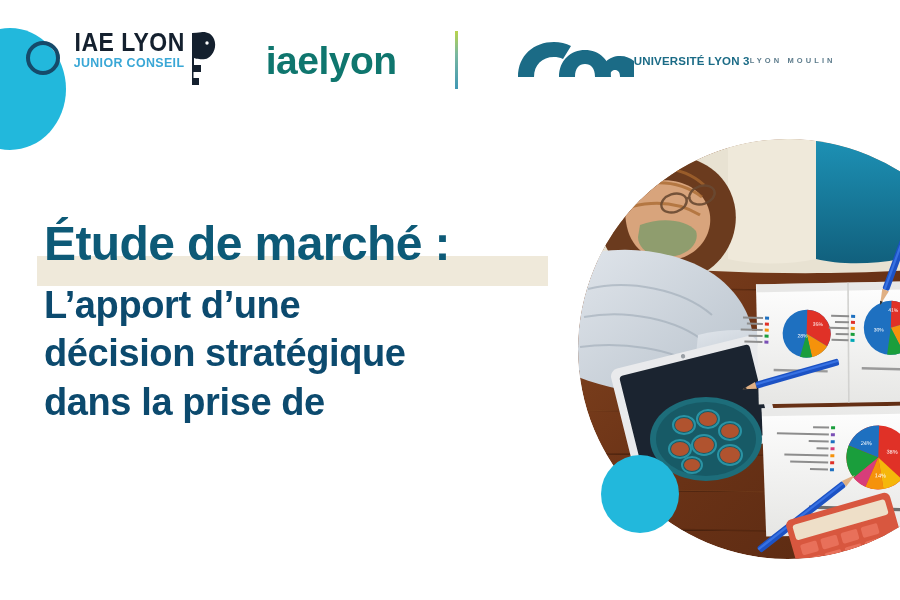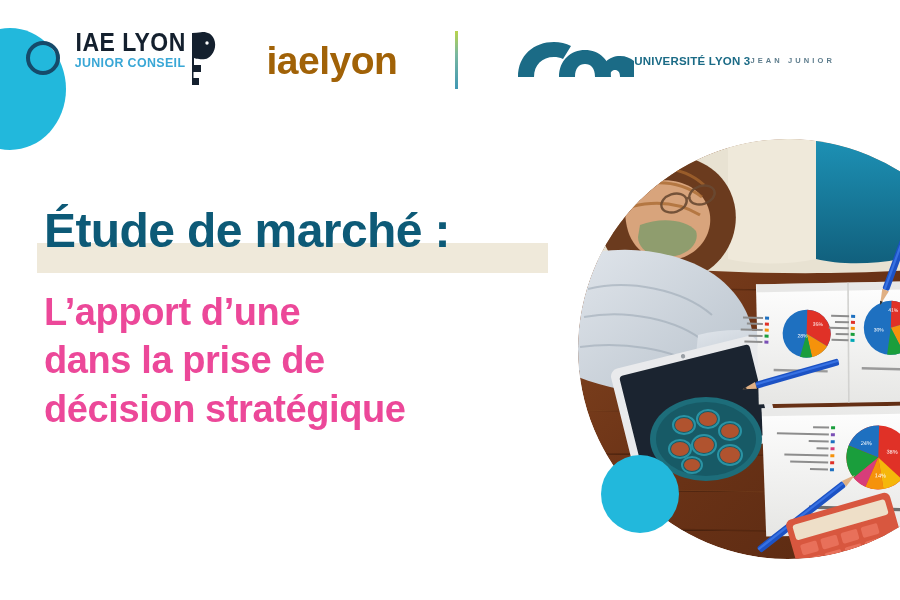--- a/index.html
+++ b/index.html
@@ -94,21 +94,21 @@
     font-size:12.5px;
     font-weight:bold;
     letter-spacing:0.9px;
     color:#1c6b87;
     line-height:1.1;
   }
   .logo-iaelyon-main {
     font-size:39px;
     font-weight:bold;
     letter-spacing:-0.5px;
-    color:#a16207;
+    color:#0f766e;
     line-height:1.0;
     margin-top:1px;
   }
 
   .logo-sep {
     width:3px;
     height:58px;
     background:linear-gradient(to bottom,#b9d44a 0%,#7ab8a0 40%,#3f97b4 100%);
     margin:0 12px 0 14px;
     align-self:center;
@@ -136,44 +136,43 @@
     letter-spacing:3.1px;
     color:#5d7c8c;
     line-height:1.3;
     margin-top:1px;
     white-space:nowrap;
   }
 
   
   .headline-block {
     position:absolute;
-    left:44px; top:206px;
+    left:44px; top:219px;
     width:520px;
   }
   .headline-main-wrap { position:relative; height:62px; }
   .headline-highlight {
     position:absolute;
     left:-7px; top:37px;
     width:511px; height:30px;
     background:#efe9da;
   }
   .headline-main {
     position:relative;
     font-size:48px;
     font-weight:bold;
     color:#0d5a77;
     letter-spacing:-0.6px;
     line-height:1.05;
     white-space:nowrap;
   }
   .headline-sub {
-    margin-top:20px;
     font-size:38px;
     font-weight:bold;
-    color:#ec4899;
+    color:#0c4a6e;
     line-height:1.27;
     letter-spacing:-0.4px;
   }
   .headline-sub span { display:block; white-space:nowrap; }
 
   
   .photo-circle {
     position:absolute;
     left:578px; top:139px;
     width:420px; height:420px;
@@ -219,33 +218,33 @@
         <svg width="120" height="38" viewBox="0 0 120 38" aria-hidden="true">
           <path d="M4 38 C4 16 20 3 40 3 C46 3 52 4.5 57 7 L49 20 C46 18.6 43 18 40 18
                    C28 18 20 26 20 38 Z" fill="#1b6b86"></path>
           <path d="M45 38 C45 21 57 11 71 11 C85 11 97 21 97 38 L81 38
                    C81 29 77 25 71 25 C65 25 61 29 61 38 Z" fill="#1b6b86"></path>
           <path d="M86 38 C86 25 95 17 106 17 C112 17 116.5 19 120 22 L120 38 L106 38
                    C106 33 104 31 101 31 C98 31 96 33 96 38 Z" fill="#1b6b86"></path>
         </svg>
       </span>
       <div class="logo-ul3-name">UNIVERSITÉ LYON 3</div>
-      <div class="logo-ul3-sub">JEAN JUNIOR</div>
+      <div class="logo-ul3-sub">LYON MOULIN</div>
     </div>
   </div>
 
   <div class="headline-block">
     <div class="headline-main-wrap">
       <div class="headline-highlight"></div>
       <div class="headline-main">Étude de marché :</div>
     </div>
     <div class="headline-sub">
       <span>L’apport d’une</span>
+      <span>décision stratégique</span>
       <span>dans la prise de</span>
-      <span>décision stratégique</span>
     </div>
   </div>
 
   <div class="photo-circle">
     <svg class="photo-inner" viewBox="0 0 420 420" preserveAspectRatio="xMidYMid slice" aria-hidden="true">
       <defs>
         <clipPath id="circClip">
             <circle cx="210" cy="210" r="210"></circle>
           </clipPath>
         <linearGradient id="woodG" x1="0" y1="0" x2="1" y2="1">

